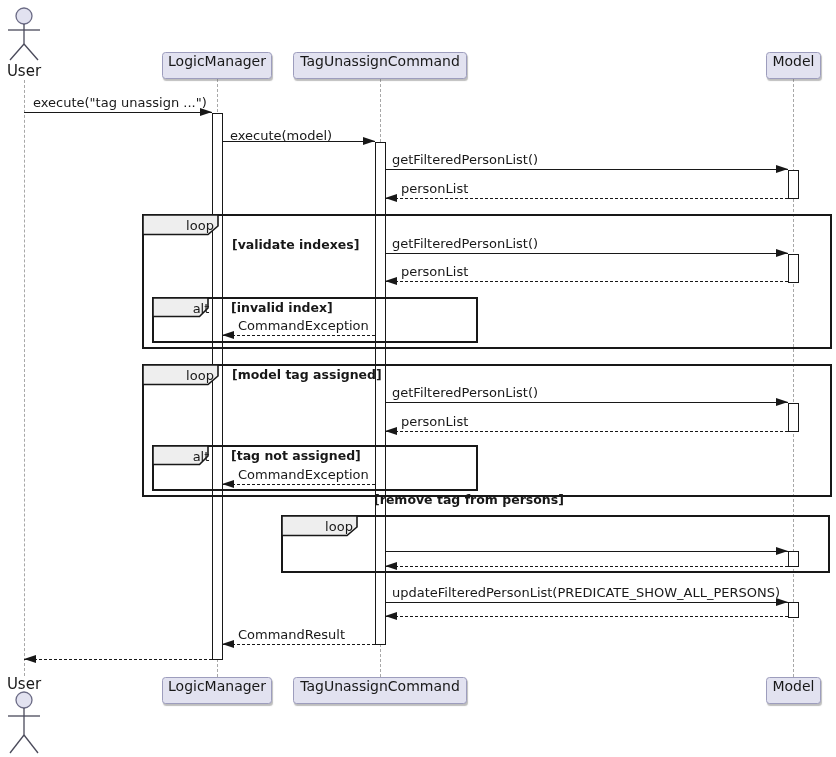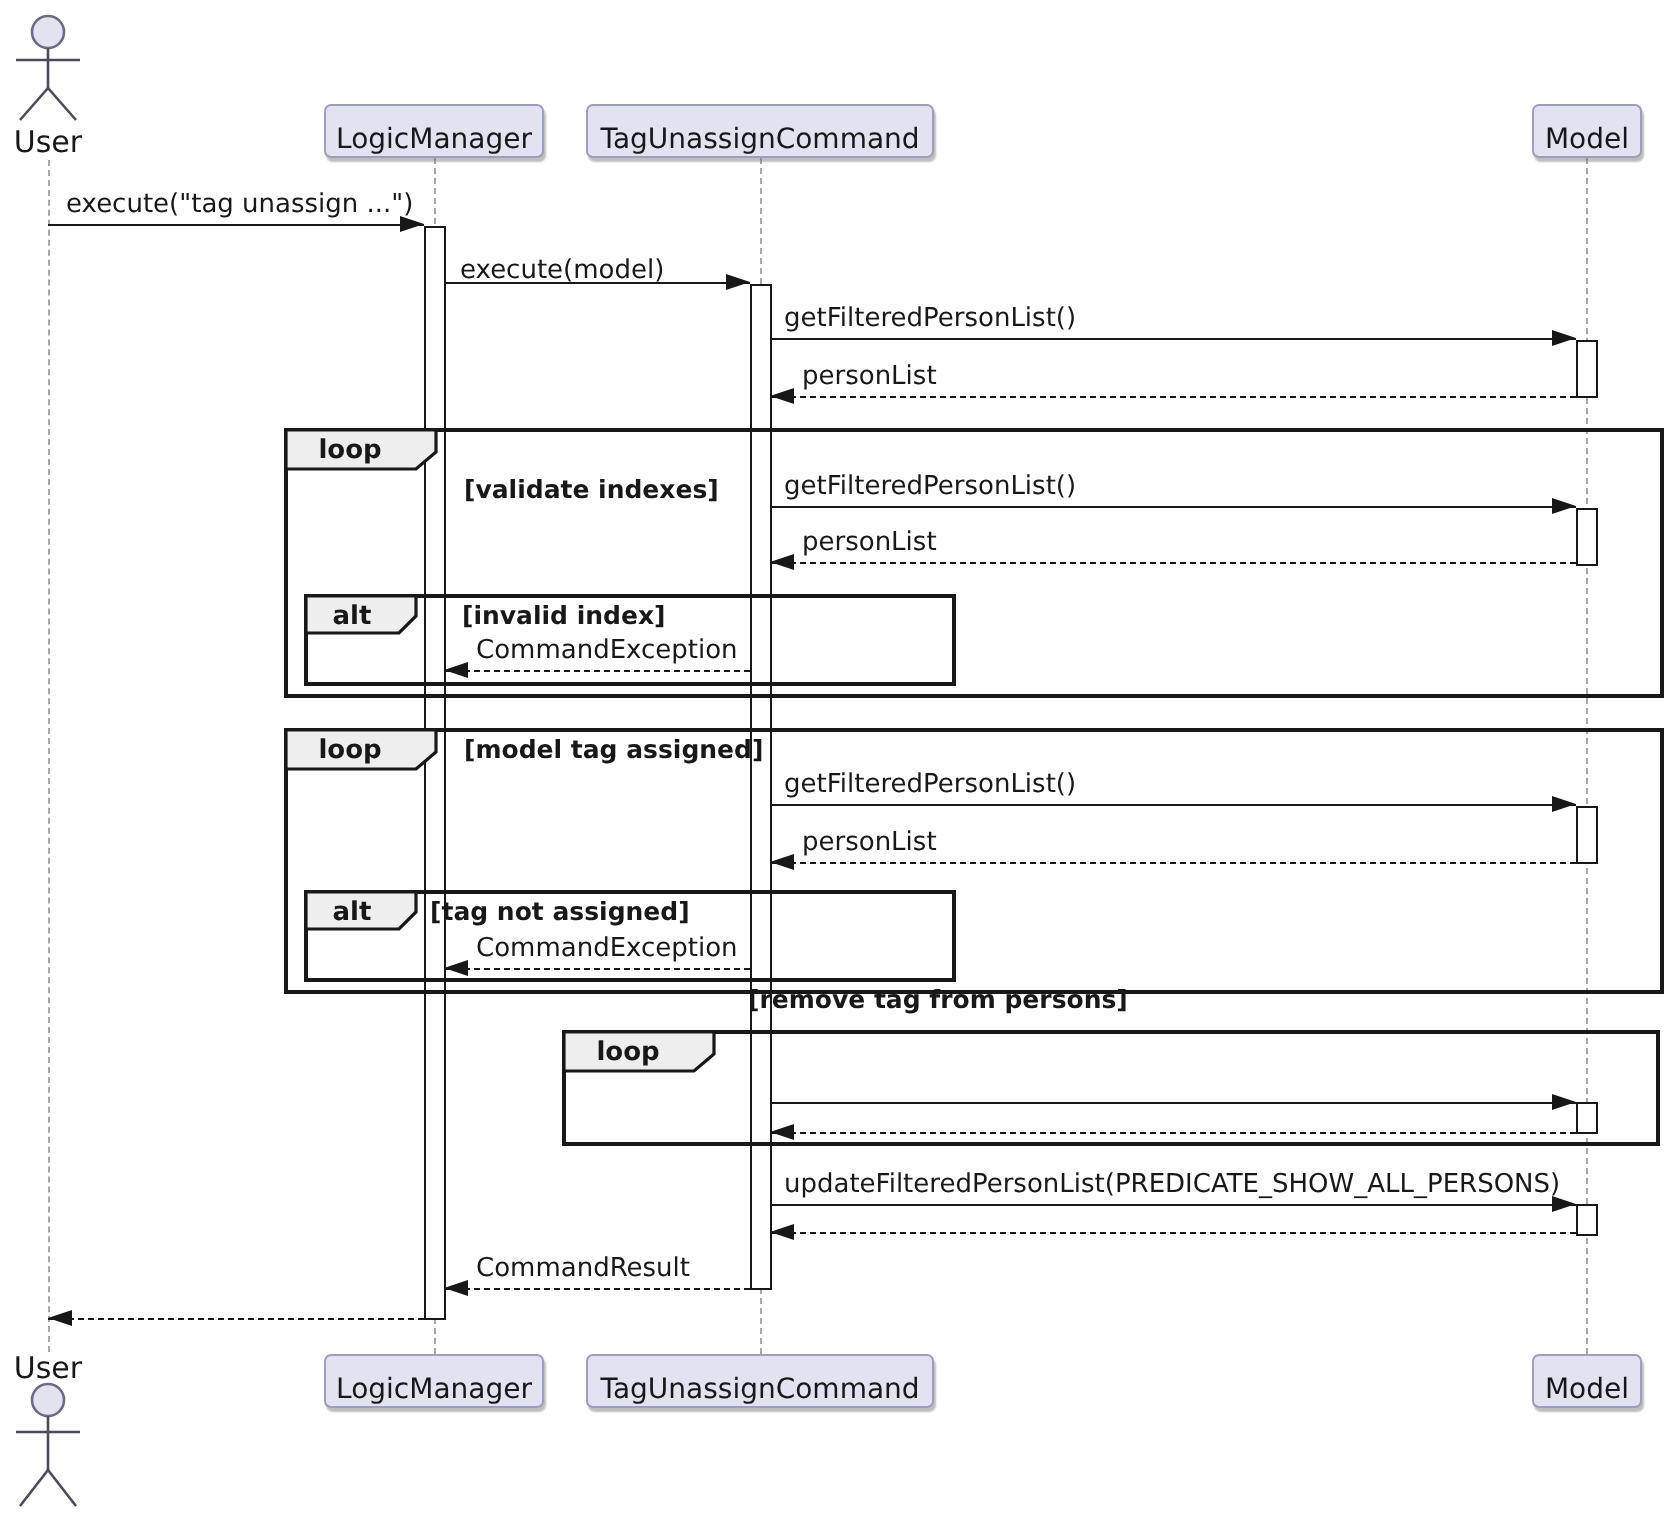--- a/index.html
+++ b/index.html
@@ -3,27 +3,27 @@
 <meta charset="utf-8">
 <style>
   html,body{margin:0;padding:0;background:#ffffff;}
   body{font-family:"DejaVu Sans","Liberation Sans",sans-serif;color:#181818;}
   .diagram{position:relative;width:836px;height:757px;background:#ffffff;overflow:hidden;}
 
   .lifeline{position:absolute;width:0;border-left:1px dashed #A8A8A8;}
 
   .pbox{position:absolute;height:27px;background:#E2E2F0;border:1px solid #9d9dbd;
         border-radius:3.5px;box-shadow:1px 2px 1px rgba(110,110,110,.45);
-        display:flex;align-items:flex-end;justify-content:center;
+        display:flex;align-items:flex-start;justify-content:center;
         font-size:14px;color:#181818;box-sizing:border-box;}
 
   .act{position:absolute;width:11px;background:#ffffff;border:1px solid #181818;box-sizing:border-box;}
 
   .frame{position:absolute;border:2px solid #181818;box-sizing:border-box;background:transparent;}
-  .kw{position:absolute;font-weight:bold;font-size:13px;text-align:center;line-height:19px;}
+  .kw{position:absolute;font-weight:normal;font-size:13px;text-align:center;line-height:19px;margin-left:25px;}
   .cond{position:absolute;font-weight:bold;font-size:12.5px;white-space:nowrap;line-height:15px;}
   .pent{position:absolute;}
 
   .msg{position:absolute;height:0;border-top:1px solid #181818;}
   .msg.ret{border-top-style:dashed;}
   .ah{position:absolute;width:0;height:0;top:-5px;border-top:4.5px solid transparent;border-bottom:4.5px solid transparent;}
   .ah.r{right:0;border-left:12px solid #181818;}
   .ah.l{left:0;border-right:12px solid #181818;}
   .mlabel{position:absolute;font-size:13px;white-space:nowrap;line-height:16px;}
 
@@ -86,21 +86,21 @@
     <path d="M1,1 H76 V12 L66,20.5 H1 Z" fill="#EEEEEE" stroke="#181818" stroke-width="1.6"></path>
   </svg>
   <span class="kw" style="left:142px;top:366px;width:66px;">loop</span>
   <span class="cond" style="left:232px;top:367px;">[model tag assigned]</span>
 
   <div class="frame" style="left:152px;top:445px;width:326px;height:46px;"></div>
   <svg class="pent" style="left:152px;top:445px;" width="60" height="21" viewBox="0 0 60 21">
     <path d="M1,1 H56 V11 L47.5,19.5 H1 Z" fill="#EEEEEE" stroke="#181818" stroke-width="1.6"></path>
   </svg>
   <span class="kw" style="left:152px;top:447px;width:48px;">alt</span>
-  <span class="cond" style="left:215px;top:448px;">[tag not assigned]</span>
+  <span class="cond" style="left:231px;top:448px;">[tag not assigned]</span>
 
   <div class="frame" style="left:281px;top:515px;width:549px;height:58px;"></div>
   <svg class="pent" style="left:281px;top:515px;" width="78" height="22" viewBox="0 0 78 22">
     <path d="M1,1 H76 V12 L66,20.5 H1 Z" fill="#EEEEEE" stroke="#181818" stroke-width="1.6"></path>
   </svg>
   <span class="kw" style="left:281px;top:517px;width:66px;">loop</span>
   <span class="cond" style="left:374px;top:492px;">[remove tag from persons]</span>
 
   <span class="mlabel" style="left:33px;top:95px;">execute("tag unassign ...")</span>
   <div class="msg" style="left:24px;top:112px;width:188px;">

